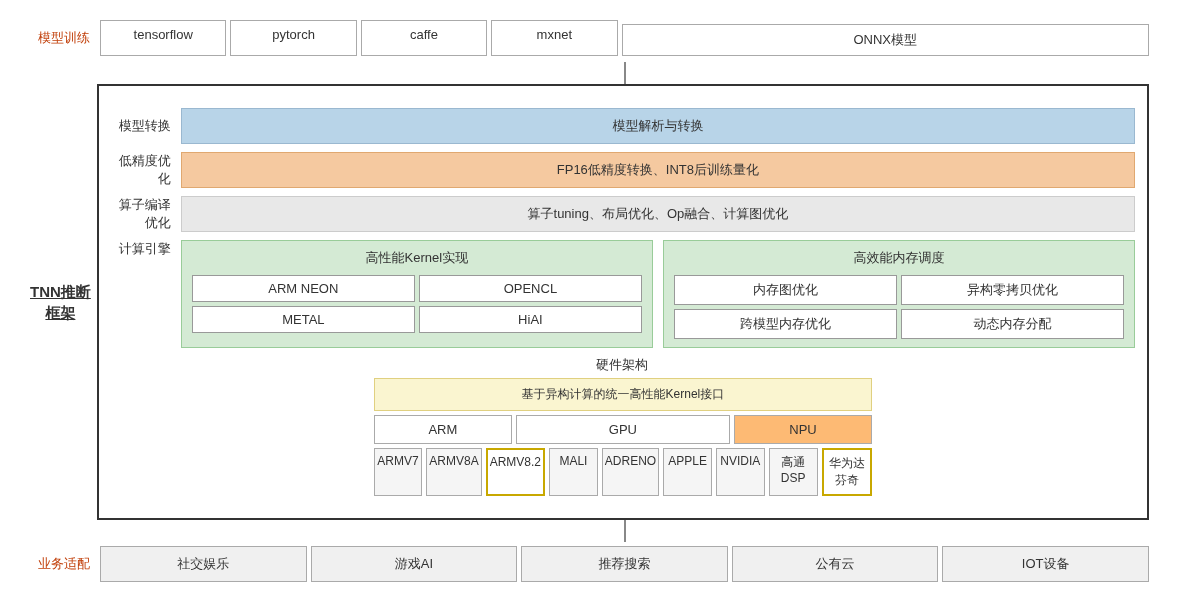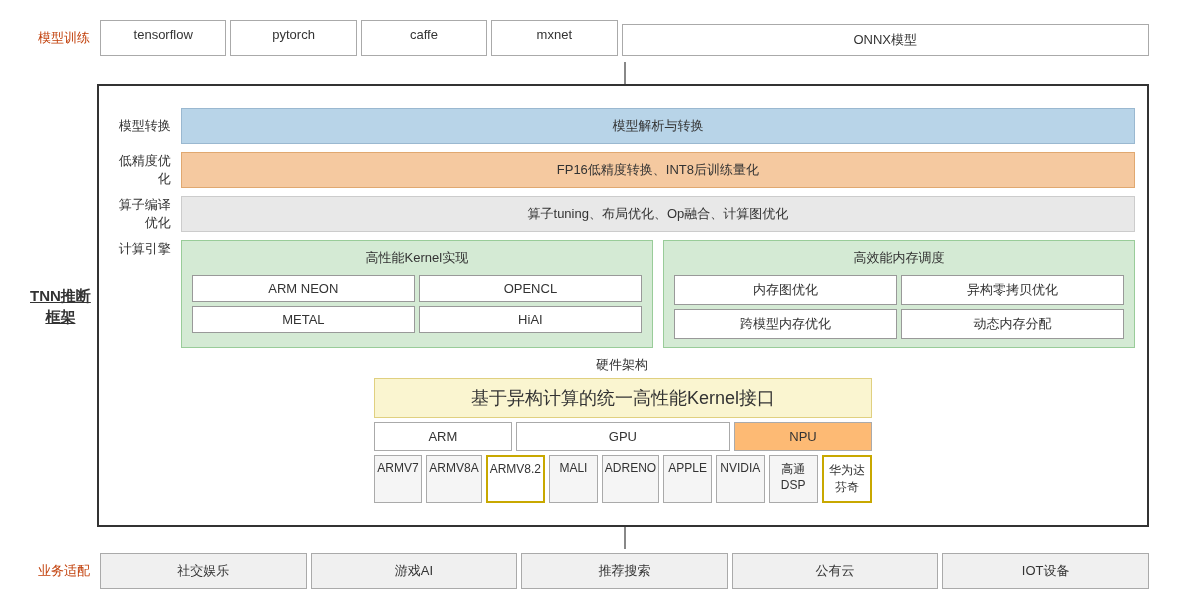--- a/index.html
+++ b/index.html
@@ -179,21 +179,21 @@
       display: flex;
       flex-direction: column;
       gap: 4px;
     }
 
     .hw-unified-bar {
       background: #faf5d0;
       border: 1px solid #e0d080;
       text-align: center;
       padding: 7px 10px;
-      font-size: 18px;
+      font-size: 12px;
     }
 
     .bottom-section-row {
       display: flex;
       align-items: center;
       margin-top: 4px;
     }
 
     .business-items {
       flex: 1;

